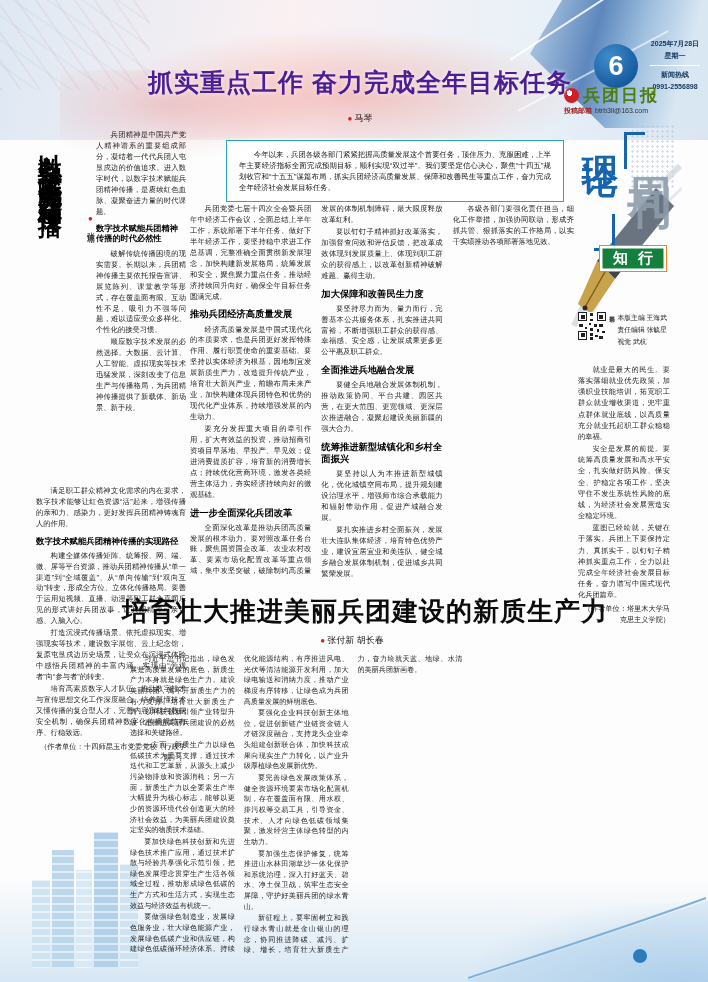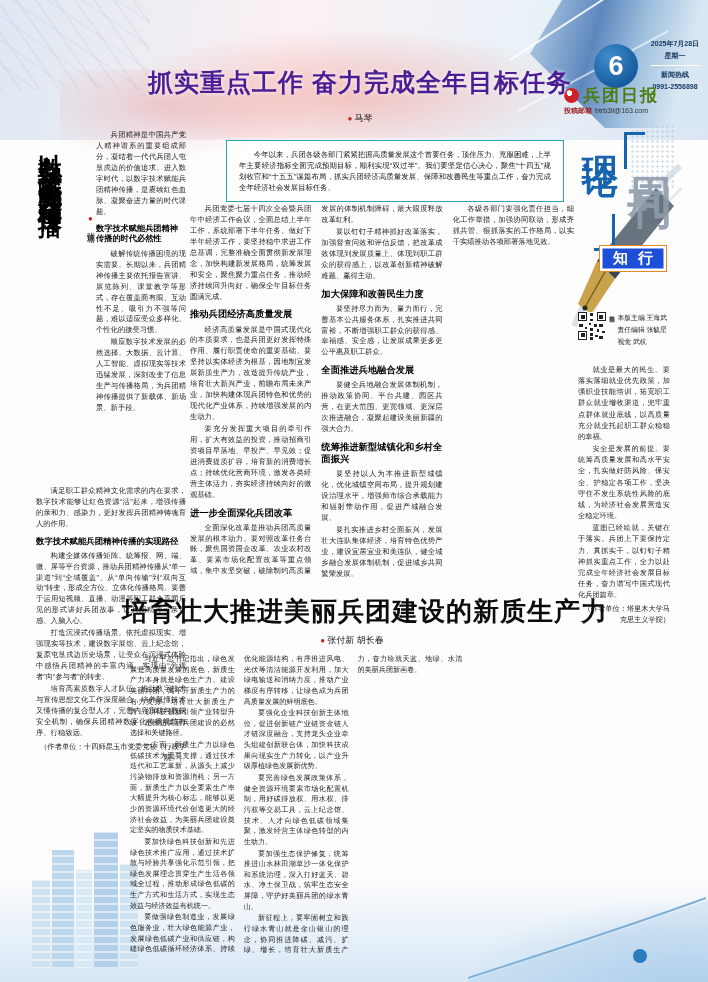--- a/index.html
+++ b/index.html
@@ -81,21 +81,21 @@
   .mh-dots{position:absolute;left:58px;top:6px;width:44px;height:64px;opacity:.55;
     background-image:radial-gradient(#b4c5d8 1px,transparent 1.2px);background-size:5px 5px;}
   .mh-title{position:absolute;left:10px;top:8px;writing-mode:vertical-rl;text-orientation:upright;
     font-size:36px;font-weight:900;color:#1663ae;letter-spacing:8px;line-height:1;}
   .mh-brk1{position:absolute;left:52px;top:14px;width:18px;height:34px;
     border-left:3px solid #1663ae;border-top:3px solid #1663ae;}
   .mh-brk2{position:absolute;left:22px;top:96px;width:18px;height:34px;
     border-right:3px solid #1663ae;border-bottom:3px solid #1663ae;}
   .mh-sub{position:absolute;left:56px;top:24px;writing-mode:vertical-rl;text-orientation:upright;
     font-size:44px;font-weight:700;color:#8e9cab;letter-spacing:10px;line-height:1;opacity:.9;}
-  .mh-badge{position:absolute;left:28px;top:128px;width:66px;height:25px;background:#1d4ed8;
+  .mh-badge{position:absolute;left:28px;top:128px;width:66px;height:25px;background:#15803d;
     box-shadow:inset 0 0 0 2.5px #fff,0 0 0 1px #e8871d;color:#fff;font-size:15px;font-weight:bold;
     letter-spacing:10px;display:flex;align-items:center;justify-content:center;padding-left:10px;box-sizing:border-box;}
   .mh-credits{position:absolute;left:6px;top:194px;display:flex;align-items:flex-start;gap:3px;}
   .mh-qr-hint{writing-mode:vertical-rl;text-orientation:upright;font-size:5.5px;color:#444;line-height:1;}
   .mh-lines{font-size:6.8px;color:#222;line-height:1.8;white-space:nowrap;}
   .pen-svg{position:absolute;left:-8px;top:40px;}
   
   .ba-headline{position:absolute;left:122px;top:594px;width:460px;z-index:3;text-align:center;
     font-size:26px;font-weight:900;color:#0c0c0c;letter-spacing:1px;white-space:nowrap;}
   .ba-byline{left:122px;top:634px;width:460px;}
@@ -276,18 +276,18 @@
   <div class="ba-headline">培育壮大推进美丽兵团建设的新质生产力</div>
   <div class="byline ba-byline">
     <span class="dot">●</span><span>张付新 胡长春</span>
   </div>
   <div class="flow ba-cols">
       <p class="para">习近平总书记指出，绿色发展是高质量发展的底色，新质生产力本身就是绿色生产力。建设美丽兵团，离不开新质生产力的有力支撑。培育壮大新质生产力，以科技创新引领产业转型升级，是推进美丽兵团建设的必然选择和关键路径。</p>
       <p class="para">一方面，新质生产力以绿色低碳技术为重要支撑，通过技术迭代和工艺革新，从源头上减少污染物排放和资源消耗；另一方面，新质生产力以全要素生产率大幅提升为核心标志，能够以更少的资源环境代价创造更大的经济社会效益，为美丽兵团建设奠定坚实的物质技术基础。</p>
       <p class="para">要加快绿色科技创新和先进绿色技术推广应用，通过技术扩散与经验共享强化示范引领，把绿色发展理念贯穿生产生活各领域全过程，推动形成绿色低碳的生产方式和生活方式，实现生态效益与经济效益有机统一。</p>
       <p class="para">要做强绿色制造业，发展绿色服务业，壮大绿色能源产业，发展绿色低碳产业和供应链，构建绿色低碳循环经济体系。持续优化能源结构，有序推进风电、光伏等清洁能源开发利用，加大绿电输送和消纳力度，推动产业梯度有序转移，让绿色成为兵团高质量发展的鲜明底色。</p>
       <p class="para">要强化企业科技创新主体地位，促进创新链产业链资金链人才链深度融合，支持龙头企业牵头组建创新联合体，加快科技成果向现实生产力转化，以产业升级厚植绿色发展新优势。</p>
-      <p class="para">要完善绿色发展政策体系，健全资源环境要素市场化配置机制，用好碳排放权、用水权、排污权等交易工具，云上纪念馆、技术、人才向绿色低碳领域集聚，激发经营主体绿色转型的内生动力。</p>
+      <p class="para">要完善绿色发展政策体系，健全资源环境要素市场化配置机制，存在覆盖面有限、用水权、排污权等交易工具，引导资金、技术、人才向绿色低碳领域集聚，激发经营主体绿色转型的内生动力。</p>
       <p class="para">要加强生态保护修复，统筹推进山水林田湖草沙一体化保护和系统治理，深入打好蓝天、碧水、净土保卫战，筑牢生态安全屏障，守护好美丽兵团的绿水青山。</p>
       <p class="para">新征程上，要牢固树立和践行绿水青山就是金山银山的理念，协同推进降碳、减污、扩绿、增长，培育壮大新质生产力，奋力绘就天蓝、地绿、水清的美丽兵团新画卷。</p>
     </div>
 
 </div>
 
 </body></html>

